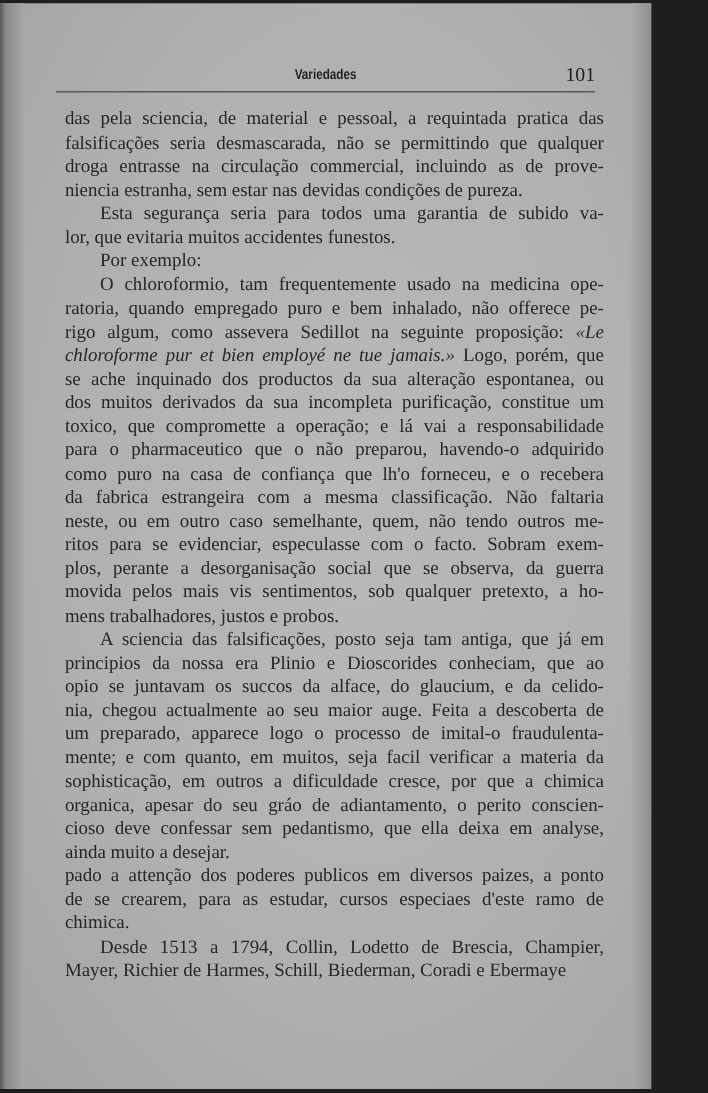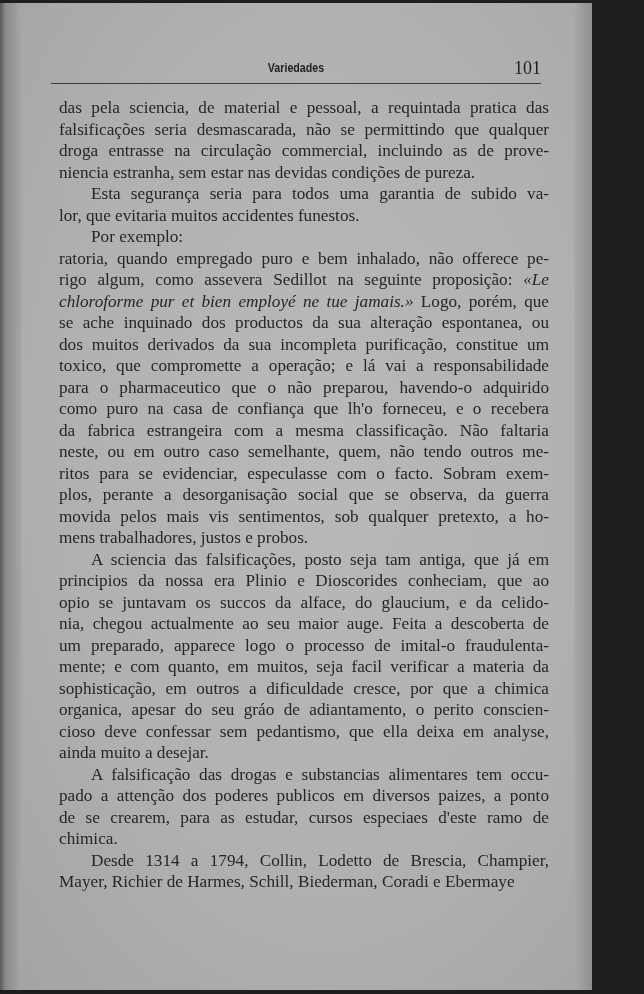--- a/index.html
+++ b/index.html
@@ -61,20 +61,21 @@
   <div class="rule"></div>
 
   <div class="body-text">
     <span class="line">das pela sciencia, de material e pessoal, a requintada pratica das</span>
     <span class="line">falsificações seria desmascarada, não se permittindo que qualquer</span>
     <span class="line">droga entrasse na circulação commercial, incluindo as de prove-</span>
     <span class="line last">niencia estranha, sem estar nas devidas condições de pureza.</span>
     <span class="line indent">Esta segurança seria para todos uma garantia de subido va-</span>
     <span class="line last">lor, que evitaria muitos accidentes funestos.</span>
     <span class="line last indent">Por exemplo:</span>
+    <span class="line indent">O chloroformio, tam frequentemente usado na medicina ope-</span>
     <span class="line">ratoria, quando empregado puro e bem inhalado, não offerece pe-</span>
     <span class="line"><span>rigo algum, como assevera Sedillot na seguinte proposição: </span><span class="it">«Le</span></span>
     <span class="line"><span class="it">chloroforme pur et bien employé ne tue jamais.»</span><span> Logo, porém, que</span></span>
     <span class="line">se ache inquinado dos productos da sua alteração espontanea, ou</span>
     <span class="line">dos muitos derivados da sua incompleta purificação, constitue um</span>
     <span class="line">toxico, que compromette a operação; e lá vai a responsabilidade</span>
     <span class="line">para o pharmaceutico que o não preparou, havendo-o adquirido</span>
     <span class="line">como puro na casa de confiança que lh'o forneceu, e o recebera</span>
     <span class="line">da fabrica estrangeira com a mesma classificação. Não faltaria</span>
     <span class="line">neste, ou em outro caso semelhante, quem, não tendo outros me-</span>
@@ -85,20 +86,19 @@
     <span class="line indent">A sciencia das falsificações, posto seja tam antiga, que já em</span>
     <span class="line">principios da nossa era Plinio e Dioscorides conheciam, que ao</span>
     <span class="line">opio se juntavam os succos da alface, do glaucium, e da celido-</span>
     <span class="line">nia, chegou actualmente ao seu maior auge. Feita a descoberta de</span>
     <span class="line">um preparado, apparece logo o processo de imital-o fraudulenta-</span>
     <span class="line">mente; e com quanto, em muitos, seja facil verificar a materia da</span>
     <span class="line">sophisticação, em outros a dificuldade cresce, por que a chimica</span>
     <span class="line">organica, apesar do seu gráo de adiantamento, o perito conscien-</span>
     <span class="line">cioso deve confessar sem pedantismo, que ella deixa em analyse,</span>
     <span class="line last">ainda muito a desejar.</span>
-    <span class="line indent">A falsificação das drogas e substancias alimentares tem occu-</span>
     <span class="line">pado a attenção dos poderes publicos em diversos paizes, a ponto</span>
     <span class="line">de se crearem, para as estudar, cursos especiaes d'este ramo de</span>
     <span class="line last">chimica.</span>
-    <span class="line indent">Desde 1314 a 1794, Collin, Lodetto de Brescia, Champier,</span>
+    <span class="line indent">Desde 1513 a 1794, Collin, Lodetto de Brescia, Champier,</span>
     <span class="line last">Mayer, Richier de Harmes, Schill, Biederman, Coradi e Ebermaye</span>
   </div>
 </div>
 
 </body></html>

